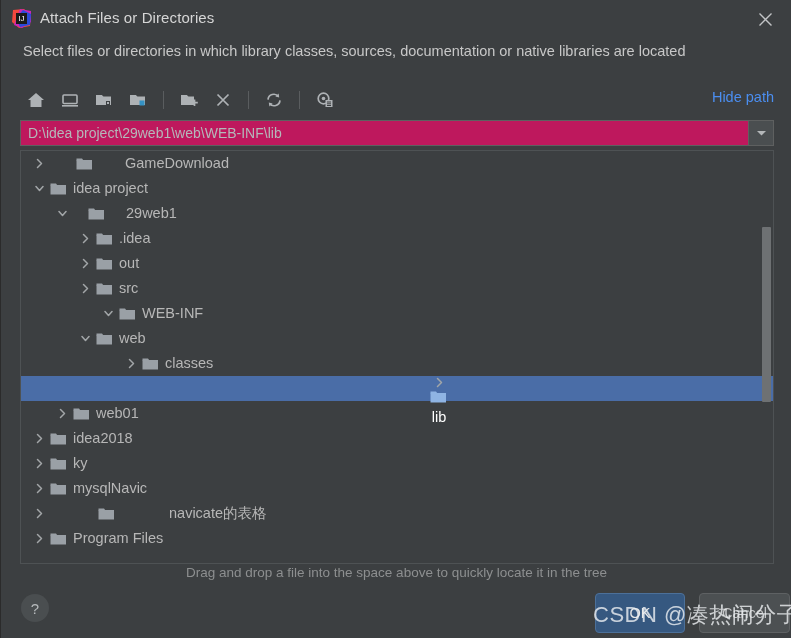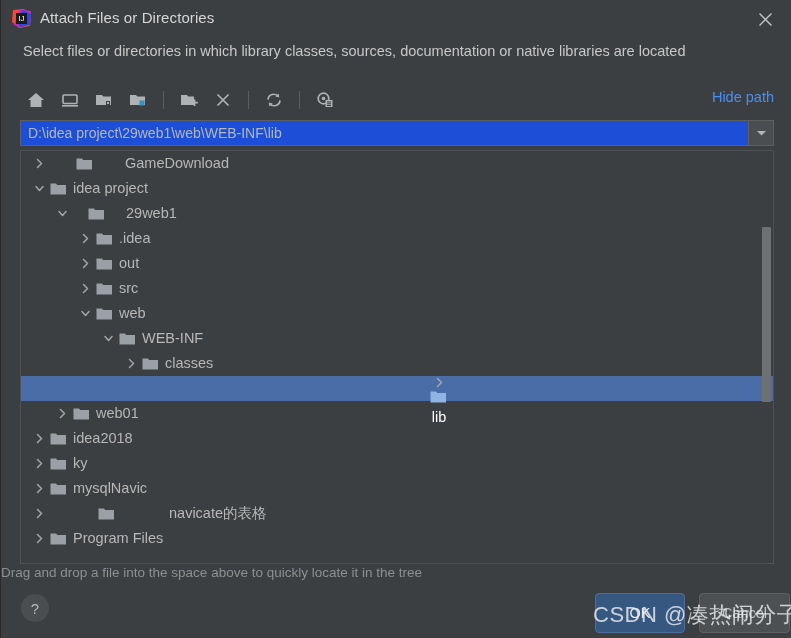--- a/index.html
+++ b/index.html
@@ -73,21 +73,21 @@
   }
 
   
   .pathrow {
     position: absolute; left: 19px; top: 120px;
     width: 754px; height: 26px;
     display: flex;
   }
   .path-input {
     flex: 1;
-    background: #1d4ed8;
+    background: #be185d;
     border: 1px solid #5e6060;
     border-right: none;
     color: #b4b8ba;
     font-size: 14px;
     font-family: "Liberation Sans", sans-serif;
     padding: 0 7px;
     outline: none;
     height: 26px;
     line-height: 24px;
   }
@@ -146,20 +146,21 @@
     position: absolute; left: 1px;
     width: 9px;
     background: #6e7173;
     border-radius: 1px;
     cursor: pointer;
   }
 
   
   .drag-hint {
     position: absolute; left: 0; top: 565px; width: 791px;
+    text-align: center;
     font-size: 13.5px; color: #8d8f90;
   }
 
   
   .help-btn {
     position: absolute; left: 20px; top: 594px;
     width: 28px; height: 28px; border-radius: 50%;
     background: #4a4e50;
     display: flex; align-items: center; justify-content: center;
     color: #b6babc; font-size: 15px;
@@ -385,47 +386,47 @@
             </svg>
           </span>
           <span class="folder-ic">
             <svg width="17" height="14" viewBox="0 0 17 14">
               <path class="folder-tab" d="M0.5 1.5 L6 1.5 L7.5 3.6 L0.5 3.6 Z" fill="#9aa0a6"></path>
               <path class="folder-body" d="M0.5 3 L16 3 L16 12.5 L0.5 12.5 Z" fill="#9aa0a6"></path>
             </svg>
           </span>
           <span class="row-label">src</span>
         </div>
+        <div class="row" style="padding-left: 81px;">
+          <span class="arrow">
+            <svg width="9" height="11" viewBox="0 0 9 11">
+              <path fill="none" stroke="#a2a6a8" stroke-width="1.5" stroke-linecap="round" stroke-linejoin="round" d="M1 3.5 L4.5 7.5 L8 3.5"></path>
+            </svg>
+          </span>
+          <span class="folder-ic">
+            <svg width="17" height="14" viewBox="0 0 17 14">
+              <path class="folder-tab" d="M0.5 1.5 L6 1.5 L7.5 3.6 L0.5 3.6 Z" fill="#9aa0a6"></path>
+              <path class="folder-body" d="M0.5 3 L16 3 L16 12.5 L0.5 12.5 Z" fill="#9aa0a6"></path>
+            </svg>
+          </span>
+          <span class="row-label">WEB-INF</span>
+        </div>
         <div class="row" style="padding-left: 58px;">
           <span class="arrow">
             <svg width="9" height="11" viewBox="0 0 9 11">
               <path fill="none" stroke="#a2a6a8" stroke-width="1.5" stroke-linecap="round" stroke-linejoin="round" d="M1 3.5 L4.5 7.5 L8 3.5"></path>
             </svg>
           </span>
           <span class="folder-ic">
             <svg width="17" height="14" viewBox="0 0 17 14">
               <path class="folder-tab" d="M0.5 1.5 L6 1.5 L7.5 3.6 L0.5 3.6 Z" fill="#9aa0a6"></path>
               <path class="folder-body" d="M0.5 3 L16 3 L16 12.5 L0.5 12.5 Z" fill="#9aa0a6"></path>
             </svg>
           </span>
           <span class="row-label">web</span>
-        </div>
-        <div class="row" style="padding-left: 81px;">
-          <span class="arrow">
-            <svg width="9" height="11" viewBox="0 0 9 11">
-              <path fill="none" stroke="#a2a6a8" stroke-width="1.5" stroke-linecap="round" stroke-linejoin="round" d="M1 3.5 L4.5 7.5 L8 3.5"></path>
-            </svg>
-          </span>
-          <span class="folder-ic">
-            <svg width="17" height="14" viewBox="0 0 17 14">
-              <path class="folder-tab" d="M0.5 1.5 L6 1.5 L7.5 3.6 L0.5 3.6 Z" fill="#9aa0a6"></path>
-              <path class="folder-body" d="M0.5 3 L16 3 L16 12.5 L0.5 12.5 Z" fill="#9aa0a6"></path>
-            </svg>
-          </span>
-          <span class="row-label">WEB-INF</span>
         </div>
         <div class="row" style="padding-left: 104px;">
           <span class="arrow">
             <svg width="9" height="11" viewBox="0 0 9 11">
               <path fill="none" stroke="#a2a6a8" stroke-width="1.5" stroke-linecap="round" stroke-linejoin="round" d="M2.5 1.5 L6.5 5.5 L2.5 9.5"></path>
             </svg>
           </span>
           <span class="folder-ic">
             <svg width="17" height="14" viewBox="0 0 17 14">
               <path class="folder-tab" d="M0.5 1.5 L6 1.5 L7.5 3.6 L0.5 3.6 Z" fill="#9aa0a6"></path>

